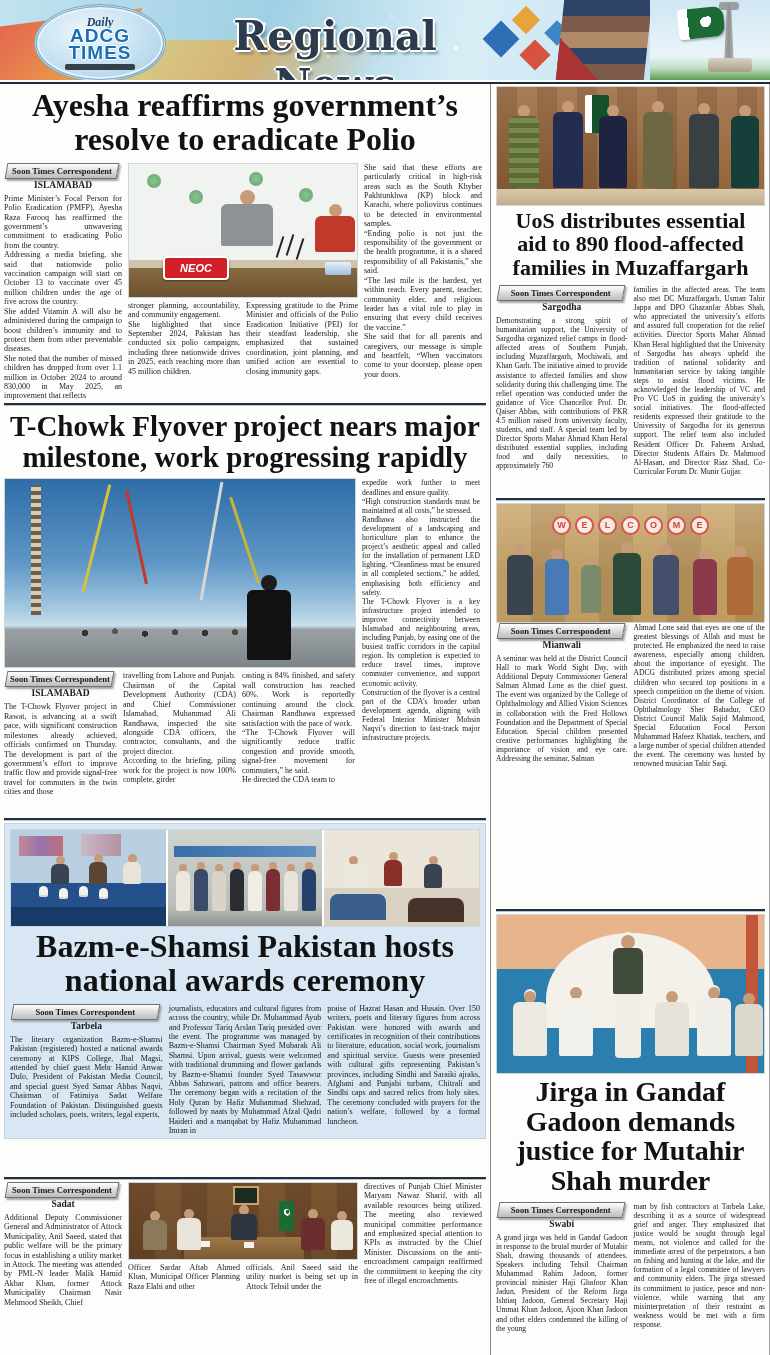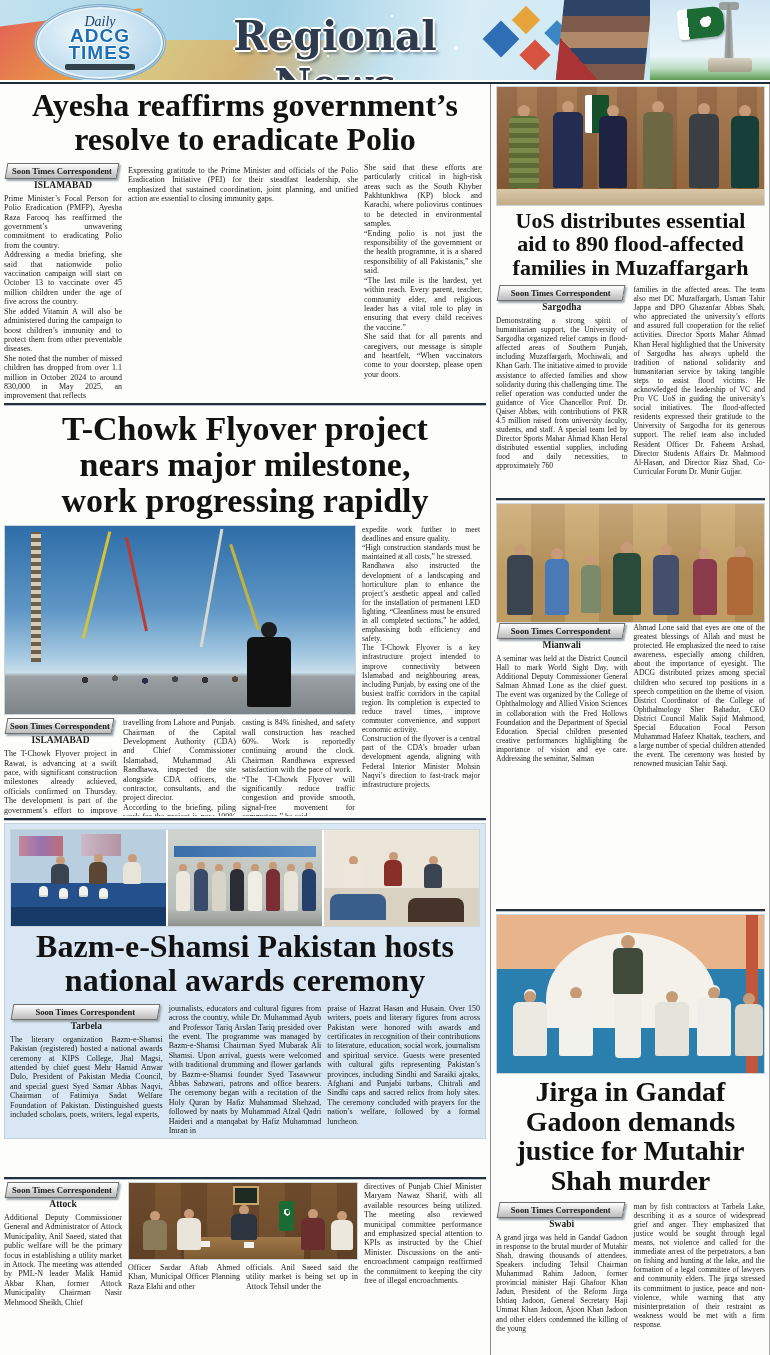--- a/index.html
+++ b/index.html
@@ -14,21 +14,21 @@
   .d3{left:488px;top:26px;width:26px;height:26px;background:#2f6db5;transform:rotate(45deg);}
   .d4{left:516px;top:10px;width:20px;height:20px;background:#e8a33b;transform:rotate(45deg);}
   .d5{left:524px;top:44px;width:22px;height:22px;background:#d8533f;transform:rotate(45deg);}
   .d6{left:548px;top:24px;width:18px;height:18px;background:#3b86c4;transform:rotate(45deg);}
   .sparkle{position:absolute;left:200px;top:0;width:320px;height:80px;
     background:radial-gradient(circle 2px at 20% 30%,#fff 90%,transparent),radial-gradient(circle 1.5px at 60% 20%,#fff 90%,transparent),
     radial-gradient(circle 2px at 80% 60%,#fff 90%,transparent),radial-gradient(circle 1.5px at 40% 70%,#fff 90%,transparent);opacity:.8;}
   .logo{position:absolute;left:34px;top:4px;width:126px;height:72px;border-radius:50%;
         background:radial-gradient(ellipse at 40% 35%,#eef8fd,#b9d9ec 70%,#8fb9d6);
         border:3px double #7fa8c4;box-shadow:0 0 0 2px #e8f4fa inset;display:flex;flex-direction:column;align-items:center;justify-content:center;text-align:center;}
-  .logo-daily{font-style:italic;font-weight:normal;font-size:14px;color:#20456b;line-height:10px;}
+  .logo-daily{font-style:italic;font-weight:bold;font-size:12px;color:#20456b;line-height:10px;}
   .logo-big{font-family:"Liberation Sans",sans-serif;font-weight:bold;font-size:19px;line-height:17px;color:#1d6fb5;
             text-shadow:-1px 0 #fff,1px 0 #fff,0 -1px #fff,0 1px #fff;letter-spacing:1px;}
   .logo-bar{width:70px;height:6px;background:#33414d;border-radius:2px;margin-top:3px;}
   .section-title{position:absolute;left:185px;top:12px;width:300px;margin:0;text-align:center;
       font-family:"DejaVu Serif",serif;font-weight:bold;font-size:41px;color:#2d3b4c;
       text-shadow:-2px 0 #fff,2px 0 #fff,0 -2px #fff,0 2px #fff,3px 4px 3px rgba(40,60,80,.45);}
   .faces{position:absolute;left:560px;top:0;width:88px;height:80px;transform:skewX(-6deg);
      background:
       linear-gradient(45deg,#a33 0 25%,transparent 25%),
       repeating-linear-gradient(0deg,#7e5a4a 0 16px,#2e4466 16px 32px,#b08968 32px 48px),
@@ -45,21 +45,21 @@
   .tower-base{position:absolute;left:58px;top:58px;width:44px;height:14px;background:linear-gradient(#d8d2c2,#a79f8a);border-radius:3px;}
   
   .toprule{border-top:2px solid #1d2a38;margin:2px 0 0;}
   .content{display:flex;}
   .col-left{width:482px;padding:2px 4px 0 4px;border-right:1px solid #8a8a8a;}
   .col-right{flex:1;padding:2px 4px 0 5px;border-right:1px solid #a5a5a5;}
   article{overflow:hidden;position:relative;}
   .rule{border-top:2px solid #23303e;margin:2px 0 3px;box-shadow:0 1px 0 #b9c2cc;}
   .hl{font-weight:bold;text-align:center;color:#121212;line-height:1.06;margin:3px 2px 6px;text-wrap:balance;}
   .hl1{font-size:32px;}
-  .hl3{font-size:34px;}
+  .hl3{font-size:29px;}
   .hl5{font-size:32px;}
   .hl7{font-size:26px;}
   .hlr{font-size:22px;}
   .hl6{font-size:28px;}
   .cols{display:flex;gap:6px;}
   .bt{font-size:8px;line-height:9.4px;text-align:justify;white-space:pre-line;color:#1b1b1b;}
   .bts{font-size:7.6px;line-height:9.1px;}
   .byline{background:linear-gradient(180deg,#ffffff,#cfcfcf 70%,#bdbdbd);border:1px solid #6e6e6e;
       transform:skewX(-10deg);padding:2px 3px;margin:0 4px 1px 2px;box-shadow:2px 2px 2px #9fa7ad;}
   .byline span{display:block;transform:skewX(10deg);font-weight:bold;font-size:8.6px;text-align:center;white-space:nowrap;}
@@ -163,21 +163,42 @@
             <div class="byline">
                 <span>Soon Times Correspondent</span>
               </div>
             <div class="location">ISLAMABAD</div>
             <div class="bt">Prime Minister’s Focal Person for Polio Eradication (PMFP), Ayesha Raza Farooq has reaffirmed the government’s unwavering commitment to eradicating Polio from the country.
 Addressing a media briefing, she said that nationwide polio vaccination campaign will start on October 13 to vaccinate over 45 million children under the age of five across the country.
 She added Vitamin A will also be administered during the campaign to boost children’s immunity and to protect them from other preventable diseases.
 She noted that the number of missed children has dropped from over 1.1 million in October 2024 to around 830,000 in May 2025, an improvement that reflects</div>
           </div>
           <div class="w230">
+            <div class="photo ph1">
+              <div class="pa greendot" style="left:18px;top:10px"></div>
+              <div class="pa greendot" style="left:60px;top:26px"></div>
+              <div class="pa greendot" style="left:120px;top:8px"></div>
+              <div class="pa greendot" style="left:170px;top:24px"></div>
+              <div class="person" style="left:92px;top:26px">
+                <div class="head" style="width:15px;height:15px"></div>
+                <div class="torso" style="width:52px;height:42px;background:#8d9294"></div>
+              </div>
+              <div class="person" style="left:186px;top:40px">
+                <div class="head" style="width:13px;height:13px"></div>
+                <div class="torso" style="width:40px;height:36px;background:#c0392b"></div>
+              </div>
+              <div class="pa mic" style="left:150px;top:72px"></div>
+              <div class="pa mic" style="left:160px;top:70px"></div>
+              <div class="pa mic" style="left:170px;top:74px"></div>
+              <div class="pa neoc" style="left:34px;top:92px;width:62px;height:20px">NEOC</div>
+              <div class="pa" style="left:196px;top:98px;width:26px;height:13px;background:linear-gradient(#e8f1f8,#9cc0de);border-radius:2px"></div>
+            </div>
             <div class="cols" style="margin-top:3px">
+              <div class="half bt">stronger planning, accountability, and community engagement.
+She highlighted that since September 2024, Pakistan has conducted six polio campaigns, including three nationwide drives in 2025, each reaching more than 45 million children.</div>
               <div class="half bt">Expressing gratitude to the Prime Minister and officials of the Polio Eradication Initiative (PEI) for their steadfast leadership, she emphasized that sustained coordination, joint planning, and unified action are essential to closing immunity gaps.</div>
             </div>
           </div>
           <div class="w118 bt">She said that these efforts are particularly critical in high-risk areas such as the South Khyber Pakhtunkhwa (KP) block and Karachi, where poliovirus continues to be detected in environmental samples.
 “Ending polio is not just the responsibility of the government or the health programme, it is a shared responsibility of all Pakistanis,” she said.
 “The last mile is the hardest, yet within reach. Every parent, teacher, community elder, and religious leader has a vital role to play in ensuring that every child receives the vaccine.”
 She said that for all parents and caregivers, our message is simple and heartfelt, “When vaccinators come to your doorstep, please open your doors.</div>
         </div>
       </article>
       <div class="rule"></div>
@@ -313,21 +334,21 @@
         </div>
       </article>
       <div class="rule"></div>
 
       <article style="height:176px">
         <div class="cols">
           <div class="w118">
             <div class="byline">
                 <span>Soon Times Correspondent</span>
               </div>
-            <div class="location">Attock</div>
+            <div class="location">Sadat</div>
             <div class="bt">Additional Deputy Commissioner General and Administrator of Attock Municipality, Anil Saeed, stated that public welfare will be the primary focus in establishing a utility market in Attock. The meeting was attended by PML-N leader Malik Hamid Akbar Khan, former Attock Municipality Chairman Nasir Mehmood Sheikh, Chief</div>
           </div>
           <div class="w230">
             <div class="photo ph7">
               <div class="pa frame"></div>
               <div class="pa flag7"></div>
               <div class="pa desk7">
                 <div class="pa paper" style="left:16px;top:4px"></div>
                 <div class="pa paper" style="left:60px;top:5px"></div>
               </div>
@@ -402,20 +423,21 @@
             <div class="location">Sargodha</div>
             <div class="bt bts">Demonstrating a strong spirit of humanitarian support, the University of Sargodha organized relief camps in flood-affected areas of Southern Punjab, including Muzaffargarh, Mochiwali, and Khan Garh. The initiative aimed to provide assistance to affected families and show solidarity during this challenging time. The relief operation was conducted under the guidance of Vice Chancellor Prof. Dr. Qaiser Abbas, with contributions of PKR 4.5 million raised from university faculty, students, and staff. A special team led by Director Sports Mahar Ahmad Khan Heral distributed essential supplies, including food and daily necessities, to approximately 760</div>
           </div>
           <div class="half bt bts">families in the affected areas. The team also met DC Muzaffargarh, Usman Tahir Jappa and DPO Ghazanfar Abbas Shah, who appreciated the university’s efforts and assured full cooperation for the relief activities. Director Sports Mahar Ahmad Khan Heral highlighted that the University of Sargodha has always upheld the tradition of national solidarity and humanitarian service by taking tangible steps to assist flood victims. He acknowledged the leadership of VC and Pro VC UoS in guiding the university’s social initiatives. The flood-affected residents expressed their gratitude to the University of Sargodha for its generous support. The relief team also included Resident Officer Dr. Faheem Arshad, Director Students Affairs Dr. Mahmood Al-Hasan, and Director Riaz Shad, Co-Curricular Forum Dr. Munir Gujjar.</div>
         </div>
       </article>
       <div class="rule"></div>
 
       <article style="height:404px">
         <div class="photo ph4">
+          <div class="pa" style="left:0;top:10px;width:100%;text-align:center"><span class="wl">W</span><span class="wl">E</span><span class="wl">L</span><span class="wl">C</span><span class="wl">O</span><span class="wl">M</span><span class="wl">E</span></div>
           <div class="person" style="left:10px;top:40px">
               <div class="head"></div>
               <div class="torso" style="width:26px;height:60px;background:#3a4450"></div>
             </div>
           <div class="person" style="left:48px;top:44px">
               <div class="head"></div>
               <div class="torso" style="width:24px;height:56px;background:#4a7ab5"></div>
             </div>
           <div class="person" style="left:84px;top:52px">
               <div class="head" style="width:10px;height:10px"></div>

